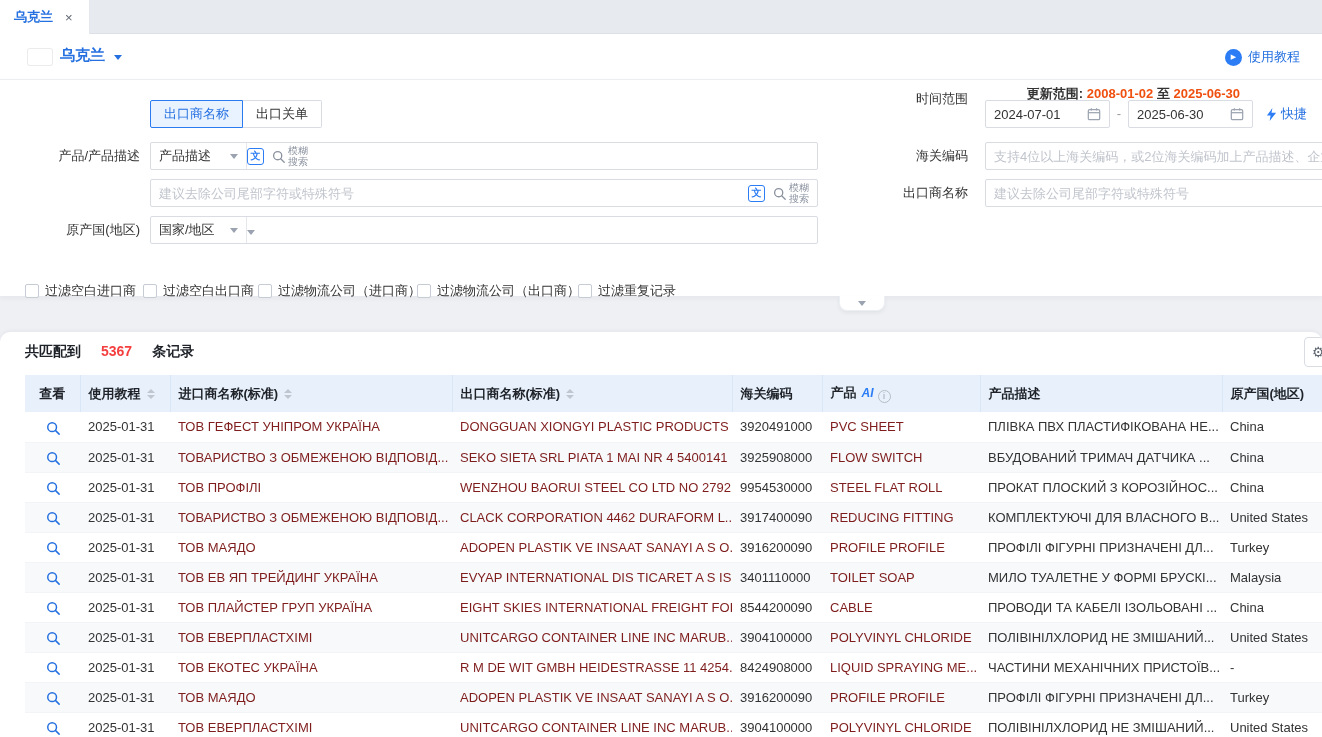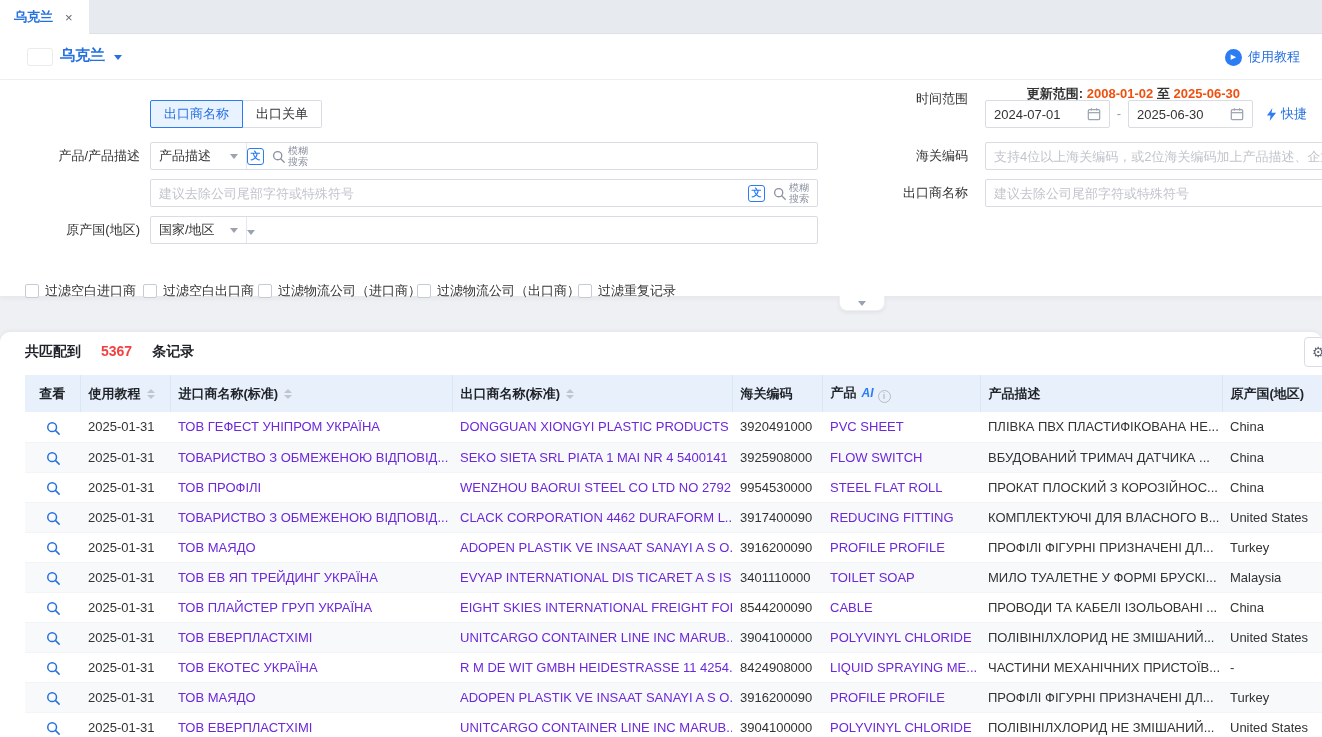--- a/index.html
+++ b/index.html
@@ -67,21 +67,21 @@
   .corner-btn { position:absolute; right:-16px; top:5px; width:34px; height:30px; border:1px solid #d9dce3; border-radius:4px; background:#fff; display:flex; align-items:center; padding-left:7px; color:#5f6672; font-size:14px; cursor:pointer; }
 
   .tbl { position:absolute; left:25px; top:43px; width:1337px; border-collapse:collapse; table-layout:fixed; font-size:13px; }
   .tbl th { background:#e8f1fb; height:37px; font-size:13px; color:#1f2329; font-weight:700; text-align:left; padding:0 8px; border-right:1px solid #d9e6f5; white-space:nowrap; overflow:hidden; }
   .tbl th:last-child { border-right:none; }
   .tbl th.th-view { text-align:center; }
   .tbl td { height:30px; padding:0 8px; white-space:nowrap; overflow:hidden; color:#333; border-bottom:1px solid #f2f4f7; background:#fff; }
   .tbl tr.alt td { background:#f7f9fb; }
   .tbl td.c-view { text-align:center; cursor:pointer; }
   .tbl td.c-view svg { vertical-align:middle; }
-  .tbl td.c-link { color:#6d28d9; cursor:pointer; }
+  .tbl td.c-link { color:#7f1d1d; cursor:pointer; }
   .sorter { display:inline-flex; flex-direction:column; margin-left:6px; vertical-align:middle; gap:2px; cursor:pointer; }
   .s-up { width:0; height:0; border-left:4px solid transparent; border-right:4px solid transparent; border-bottom:4px solid #c0c6cf; }
   .s-dn { width:0; height:0; border-left:4px solid transparent; border-right:4px solid transparent; border-top:4px solid #c0c6cf; }
   .ai { color:#2b7cf5; font-weight:700; font-style:italic; margin-left:5px; font-size:12px; }
   .info-ic { display:inline-flex; width:13px; height:13px; border:1px solid #b6bcc6; border-radius:50%; color:#9aa3af; font-size:9px; align-items:center; justify-content:center; margin-left:4px; vertical-align:-2px; font-style:normal; font-weight:400; cursor:pointer; }
 </style>
 </head>
 <body>
 
 <div id="app">

